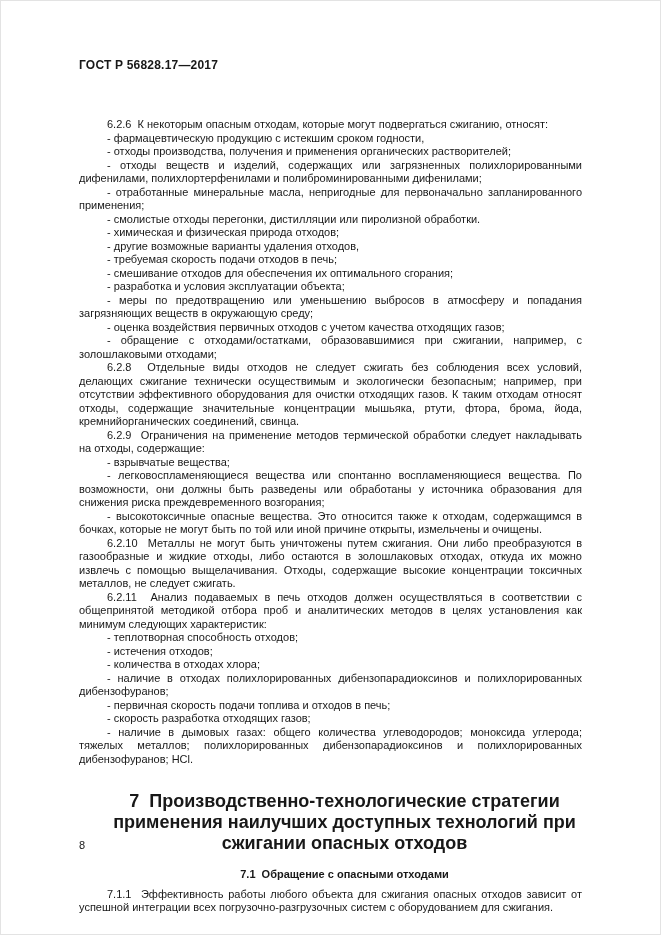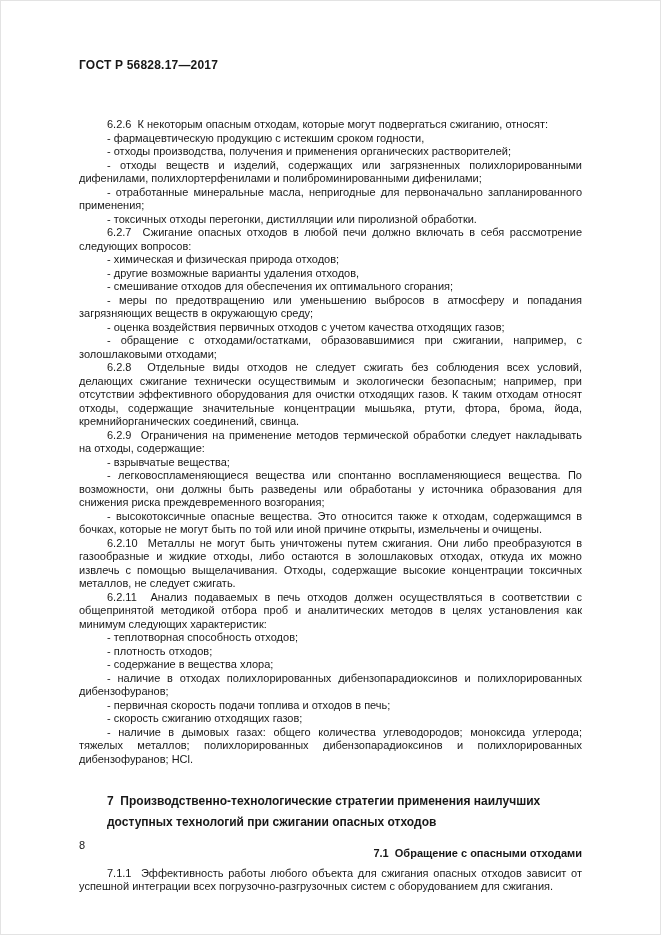--- a/index.html
+++ b/index.html
@@ -31,31 +31,31 @@
     margin-top: 46px;
   }
   .blk {
     margin: 0;
     text-align: justify;
     text-indent: 28px;
     hyphens: manual;
     -webkit-hyphens: manual;
   }
   .blk.h1 {
-    font-size: 12px;
+    font-size: 18px;
     line-height: 21px;
     font-weight: bold;
-    text-align: left;
+    text-align: center;
     text-indent: 0;
     margin: 25px 0 14px 28px;
     hyphens: none;
   }
   .blk.h2 {
     font-weight: bold;
-    text-align: right;
+    text-align: center;
     margin: 0 0 6px 0;
   }
   .page-number {
     position: absolute;
     left: 78px;
     top: 838px;
     font-size: 11px;
   }
 </style>
 </head>
@@ -63,41 +63,42 @@
 
 <div class="page">
   <p class="doc-header">ГОСТ Р 56828.17—2017</p>
 
   <div class="doc-body">
       <div class="blk p">6.2.6&nbsp; К некоторым опасным отходам, которые могут подвергаться сжиганию, относят:</div>
       <div class="blk li">- фармацевтическую продукцию с истекшим сроком годности,</div>
       <div class="blk li">- отходы производства, получения и применения органических растворителей;</div>
       <div class="blk li">- отходы веществ и изделий, содержащих или загрязненных полихлорированными дифенилами, полихлортерфенилами и полиброминированными дифенилами;</div>
       <div class="blk li">- отработанные минеральные масла, непригодные для первоначально запланированного применения;</div>
-      <div class="blk li">- токсичных отходы перегонки, дистилляции или пиролизной обработки.</div>
-      <div class="blk p">6.2.7&nbsp; Сжигание опасных отходов в любой печи должно включать в себя рассмотрение следующих вопросов:</div>
+      <div class="blk li">- смолистые отходы перегонки, дистилляции или пиролизной обработки.</div>
       <div class="blk li">- химическая и физическая природа отходов;</div>
       <div class="blk li">- другие возможные варианты удаления отходов,</div>
+      <div class="blk li">- требуемая скорость подачи отходов в печь;</div>
       <div class="blk li">- смешивание отходов для обеспечения их оптимального сгорания;</div>
+      <div class="blk li">- разработка и условия эксплуатации объекта;</div>
       <div class="blk li">- меры по предотвращению или уменьшению выбросов в атмосферу и попадания загрязняющих веществ в окружающую среду;</div>
       <div class="blk li">- оценка воздействия первичных отходов с учетом качества отходящих газов;</div>
       <div class="blk li">- обращение с отходами/остатками, образовавшимися при сжигании, например, с золошлаковыми отходами;</div>
       <div class="blk p">6.2.8&nbsp; Отдельные виды отходов не следует сжигать без соблюдения всех условий, делающих сжи­гание технически осуществимым и экологически безопасным; например, при отсутствии эффективного оборудования для очистки отходящих газов. К таким отходам относят отходы, содержащие значитель­ные концентрации мышьяка, ртути, фтора, брома, йода, кремнийорганических соединений, свинца.</div>
       <div class="blk p">6.2.9&nbsp; Ограничения на применение методов термической обработки следует накладывать на от­ходы, содержащие:</div>
       <div class="blk li">- взрывчатые вещества;</div>
       <div class="blk li">- легковоспламеняющиеся вещества или спонтанно воспламеняющиеся вещества. По возмож­ности, они должны быть разведены или обработаны у источника образования для снижения риска пре­ждевременного возгорания;</div>
       <div class="blk li">- высокотоксичные опасные вещества. Это относится также к отходам, содержащимся в бочках, которые не могут быть по той или иной причине открыты, измельчены и очищены.</div>
       <div class="blk p">6.2.10&nbsp; Металлы не могут быть уничтожены путем сжигания. Они либо преобразуются в газообраз­ные и жидкие отходы, либо остаются в золошлаковых отходах, откуда их можно извлечь с помощью выщелачивания. Отходы, содержащие высокие концентрации токсичных металлов, не следует сжигать.</div>
       <div class="blk p">6.2.11&nbsp; Анализ подаваемых в печь отходов должен осуществляться в соответствии с общеприня­той методикой отбора проб и аналитических методов в целях установления как минимум следующих характеристик:</div>
       <div class="blk li">- теплотворная способность отходов;</div>
-      <div class="blk li">- плотность отходов;</div>
-      <div class="blk li">- содержание в вещества хлора;</div>
+      <div class="blk li">- истечения отходов;</div>
+      <div class="blk li">- количества в отходах хлора;</div>
       <div class="blk li">- наличие в отходах полихлорированных дибензопарадиоксинов и полихлорированных дибензофуранов;</div>
       <div class="blk li">- первичная скорость подачи топлива и отходов в печь;</div>
-      <div class="blk li">- скорость сжиганию отходящих газов;</div>
+      <div class="blk li">- скорость разработка отходящих газов;</div>
       <div class="blk li">- наличие в дымовых газах: общего количества углеводородов; моноксида углерода; тяжелых ме­таллов; полихлорированных дибензопарадиоксинов и полихлорированных дибензофуранов; HCl.</div>
       <div class="blk h1">7&nbsp; Производственно-технологические стратегии применения наилучших доступных технологий при сжигании опасных отходов</div>
       <div class="blk h2">7.1&nbsp; Обращение с опасными отходами</div>
       <div class="blk p">7.1.1&nbsp; Эффективность работы любого объекта для сжигания опасных отходов зависит от успеш­ной интеграции всех погрузочно-разгрузочных систем с оборудованием для сжигания.</div>
     </div>
 
   <div class="page-number">8</div>
 </div>
 
 </body></html>

